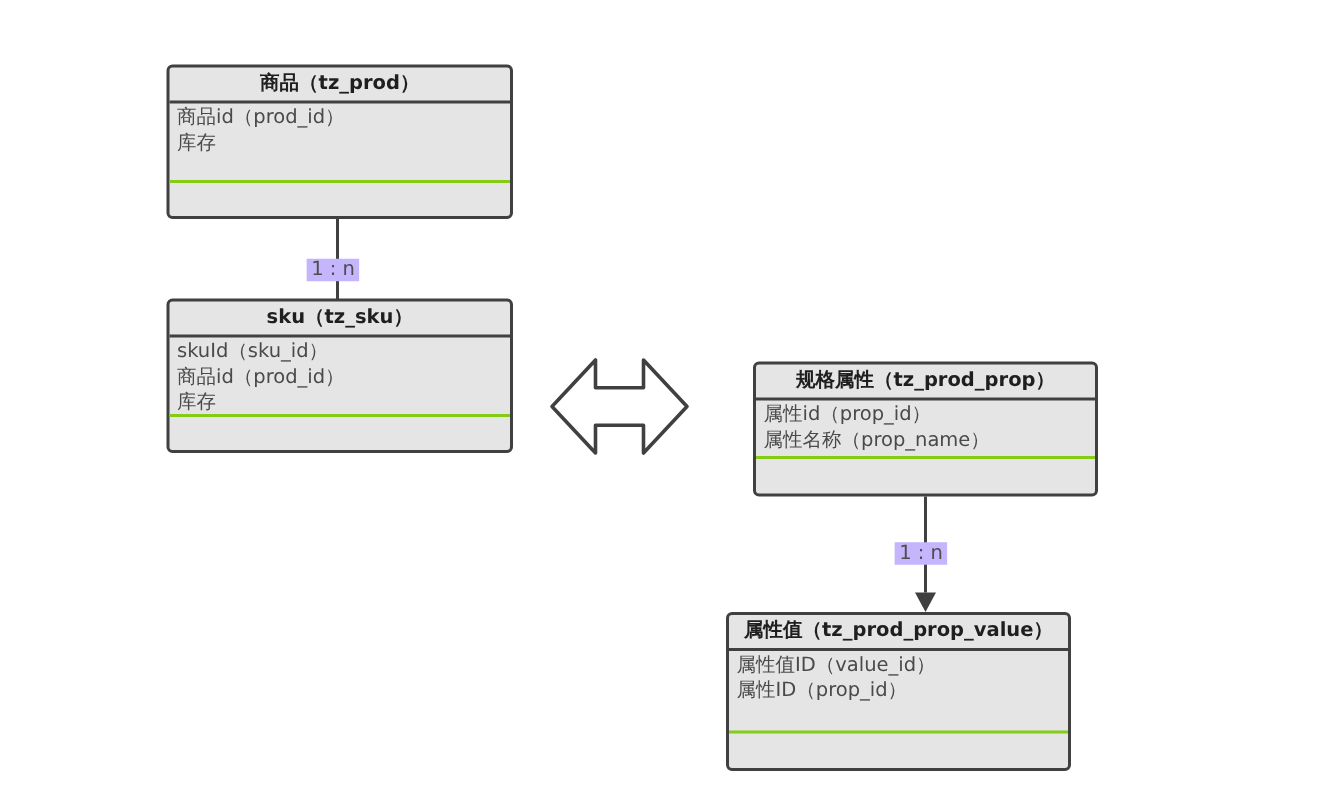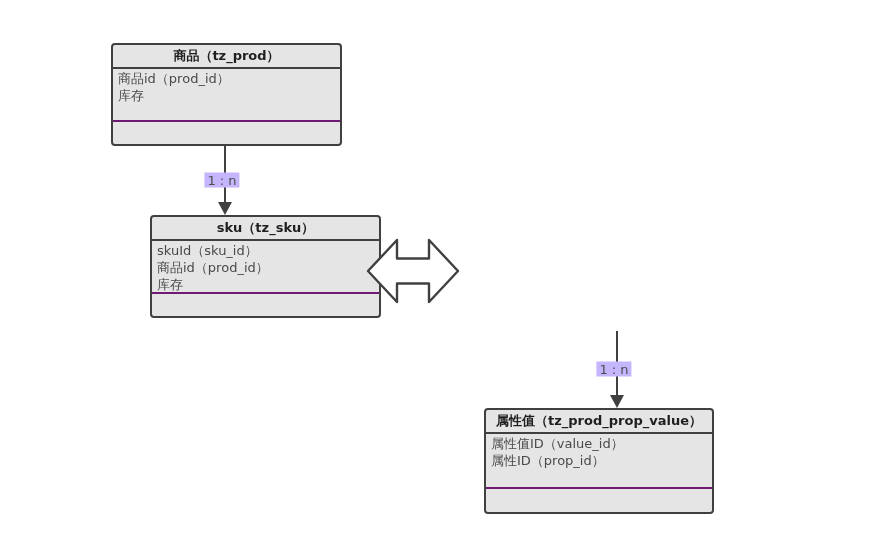--- a/index.html
+++ b/index.html
@@ -25,33 +25,33 @@
     font-weight:bold;
     font-size:13px;
     color:#1f1f1f;
     line-height:22px;
     height:24px;
     white-space:nowrap;
     overflow:hidden;
   }
   .entity .bd{
     box-sizing:border-box;
-    border-bottom:2px solid #701a75;
+    border-bottom:2px solid #84cc16;
     padding:1px 5px 0 5px;
     font-size:13px;
     line-height:17px;
     white-space:nowrap;
     overflow:hidden;
   }
   .entity .ft{
     box-sizing:border-box;
   }
   .e-prod, .e-sku{left:111px;width:231px;height:103px;}
   .e-prod{top:43px;}
-  .e-sku{top:215px;margin-left:39px;}
+  .e-sku{top:199px;}
   .e-prod .bd, .e-sku .bd{height:53px;}
   .e-prop{left:502px;top:241px;width:230px;height:90px;}
   .e-prop .bd{height:39px;}
   .e-propval{left:484px;top:408px;width:230px;height:106px;}
   .e-propval .bd{height:55px;}
 
   .vline{
     position:absolute;
     width:2px;
     background:#404040;
@@ -99,20 +99,28 @@
       <div>商品id（prod_id）</div>
       <div>库存</div>
     </div>
     <div class="ft"></div>
   </div>
 
   <svg class="dbl-arrow" width="94" height="68" viewBox="0 0 94 68">
     <polygon points="2,34 31,3 31,21.5 63,21.5 63,3 92,34 63,65 63,46.5 31,46.5 31,65" fill="#ffffff" stroke="#404040" stroke-width="2.4" stroke-linejoin="round"></polygon>
   </svg>
 
+  <div class="entity e-prop">
+    <div class="hd">规格属性（tz_prod_prop）</div>
+    <div class="bd">
+      <div>属性id（prop_id）</div>
+      <div>属性名称（prop_name）</div>
+    </div>
+    <div class="ft"></div>
+  </div>
 
   <div class="vline" style="left:616px;top:331px;height:64px;"></div>
   <div class="ahead" style="left:610px;top:395px;"></div>
   <span class="clabel" style="left:614px;top:369px;">1 : n</span>
 
   <div class="entity e-propval">
     <div class="hd">属性值（tz_prod_prop_value）</div>
     <div class="bd">
       <div>属性值ID（value_id）</div>
       <div>属性ID（prop_id）</div>

